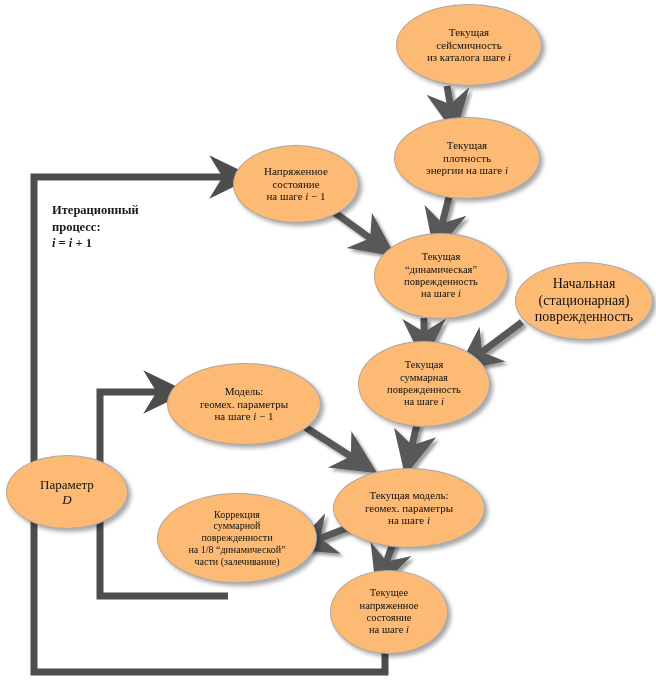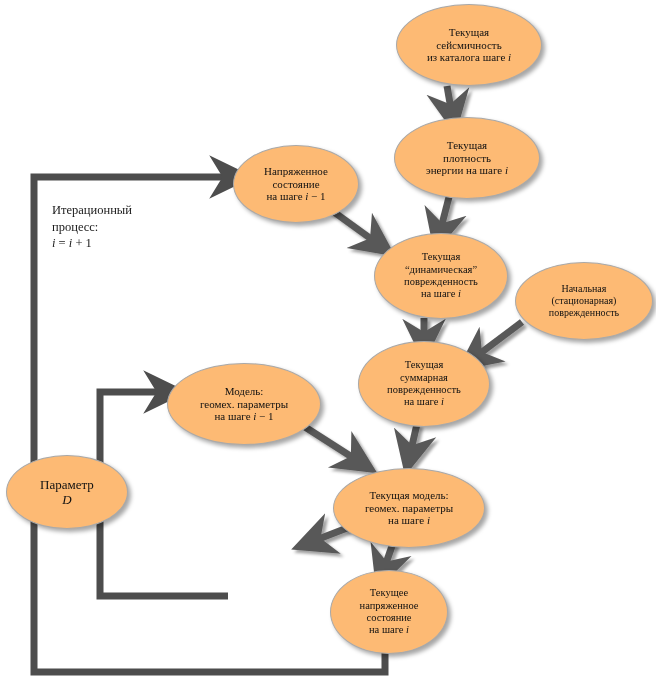--- a/index.html
+++ b/index.html
@@ -21,20 +21,21 @@
   }
   .node .txt{display:block;padding:0 6px;}
   .node em{font-style:italic;}
   .lbl{
     position:absolute;
     color:#1a1a1a;
     font-family:"Liberation Serif",serif;
     line-height:1.32;
     text-align:left;
     white-space:pre-line;
+    font-weight:bold;
   }
   .lbl em{font-style:italic;}
 </style>
 </head>
 <body>
 
 <div id="stage">
 
   <svg id="wires" viewBox="0 0 656 683">
     <defs>
@@ -76,36 +77,39 @@
   </div>
 
   <div class="node" style="left:233px;top:145px;width:126px;height:78px;font-size:11px;">
     <span class="txt">Напряженное<br>состояние<br>на шаге <em>i</em> − 1</span>
   </div>
 
   <div class="node" style="left:374px;top:233px;width:134px;height:86px;font-size:10.5px;">
     <span class="txt">Текущая<br>“динамическая”<br>поврежденность<br>на шаге <em>i</em></span>
   </div>
 
-  <div class="node" style="left:515px;top:262px;width:138px;height:78px;font-size:10px;">
+  <div class="node" style="left:515px;top:262px;width:138px;height:78px;font-size:14px;">
     <span class="txt">Начальная<br>(стационарная)<br>поврежденность</span>
   </div>
 
   <div class="node" style="left:358px;top:341px;width:132px;height:86px;font-size:10.5px;">
     <span class="txt">Текущая<br>суммарная<br>поврежденность<br>на шаге <em>i</em></span>
   </div>
 
   <div class="node" style="left:167px;top:363px;width:154px;height:82px;font-size:11px;">
     <span class="txt">Модель:<br>геомех. параметры<br>на шаге <em>i</em> − 1</span>
   </div>
 
   <div class="node" style="left:333px;top:468px;width:152px;height:80px;font-size:11px;">
     <span class="txt">Текущая модель:<br>геомех. параметры<br>на шаге <em>i</em></span>
   </div>
 
+  <div class="node" style="left:157px;top:493px;width:160px;height:90px;font-size:10px;">
+    <span class="txt">Коррекция<br>суммарной<br>поврежденности<br>на 1/8 “динамической”<br>части (залечивание)</span>
+  </div>
 
   <div class="node" style="left:330px;top:570px;width:118px;height:84px;font-size:10.5px;">
     <span class="txt">Текущее<br>напряженное<br>состояние<br>на шаге <em>i</em></span>
   </div>
 
   <div class="node" style="left:6px;top:455px;width:122px;height:74px;font-size:13px;">
     <span class="txt">Параметр<br><em>D</em></span>
   </div>
 
   <div class="lbl" style="left:52px;top:202px;width:150px;font-size:12.5px;">Итерационный<br>процесс:<br><em>i</em> = <em>i</em> + 1</div>

